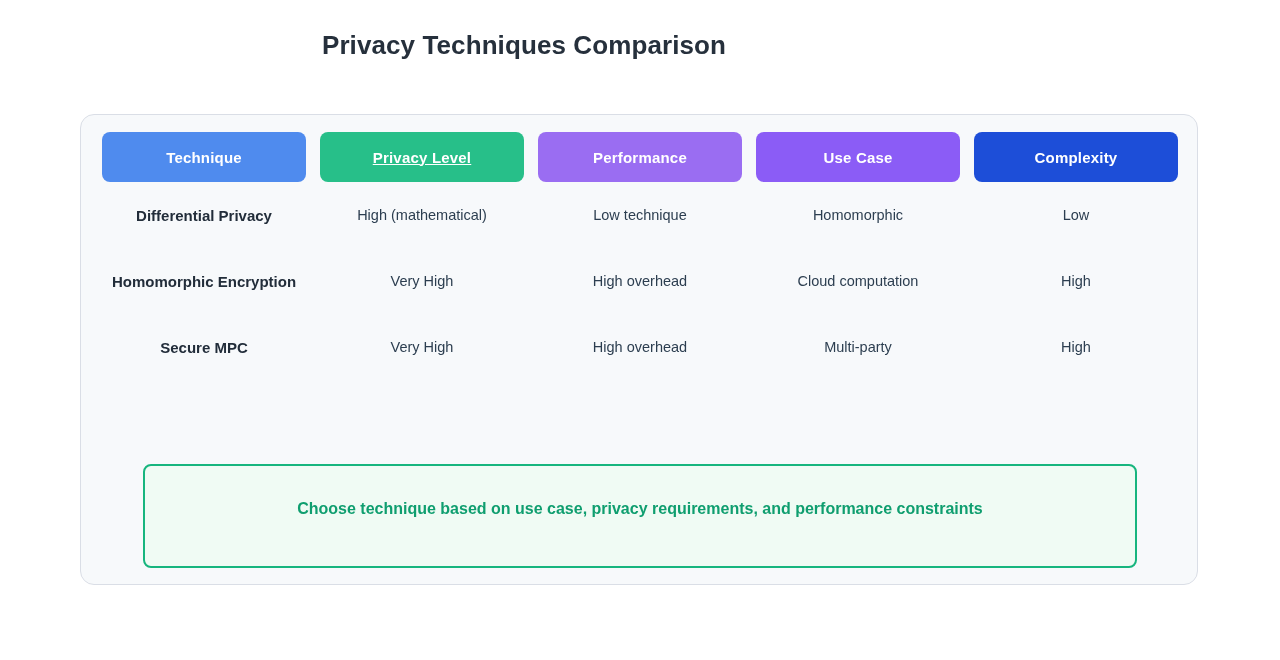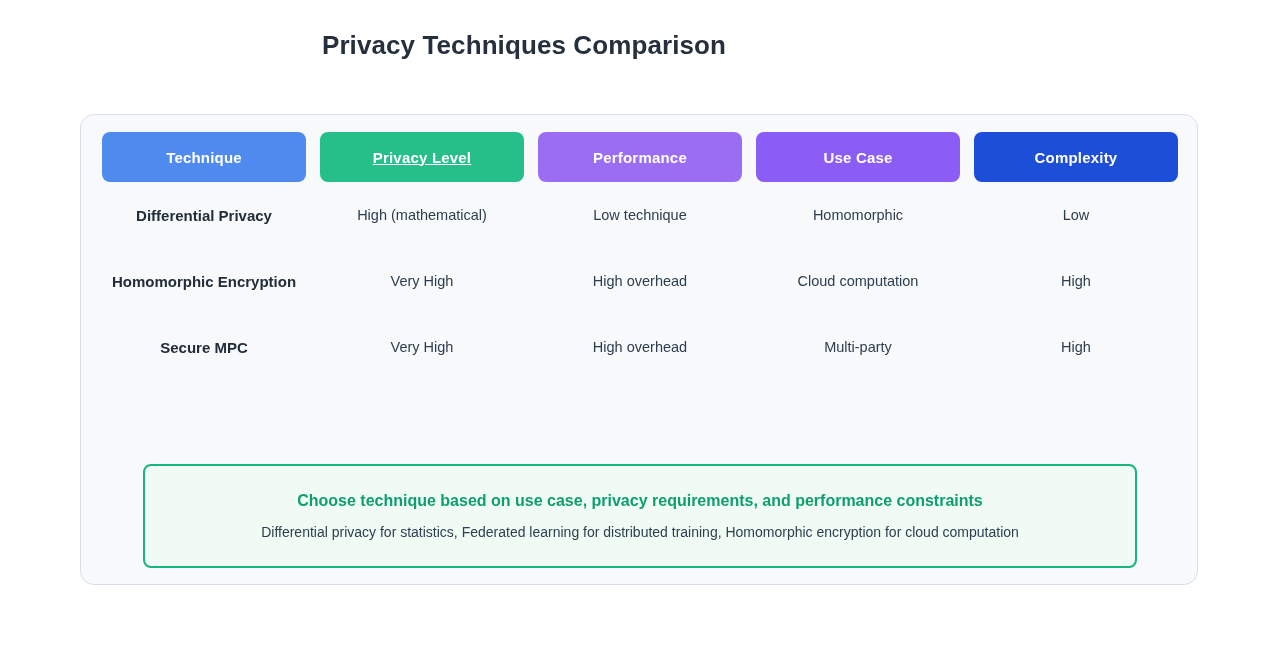--- a/index.html
+++ b/index.html
@@ -181,17 +181,16 @@
           <td>Very High</td>
           <td>High overhead</td>
           <td>Multi-party</td>
           <td>High</td>
         </tr>
       </tbody>
     </table>
 
     <div class="callout">
       <div class="callout-heading">Choose technique based on use case, privacy requirements, and performance constraints</div>
-      <div class="callout-sub">Differential privacy for statistics, Federated learning for distributed training, Homomorphic encryption for cloud computation</div>
     </div>
 
   </div>
 </div>
 
 </body></html>

